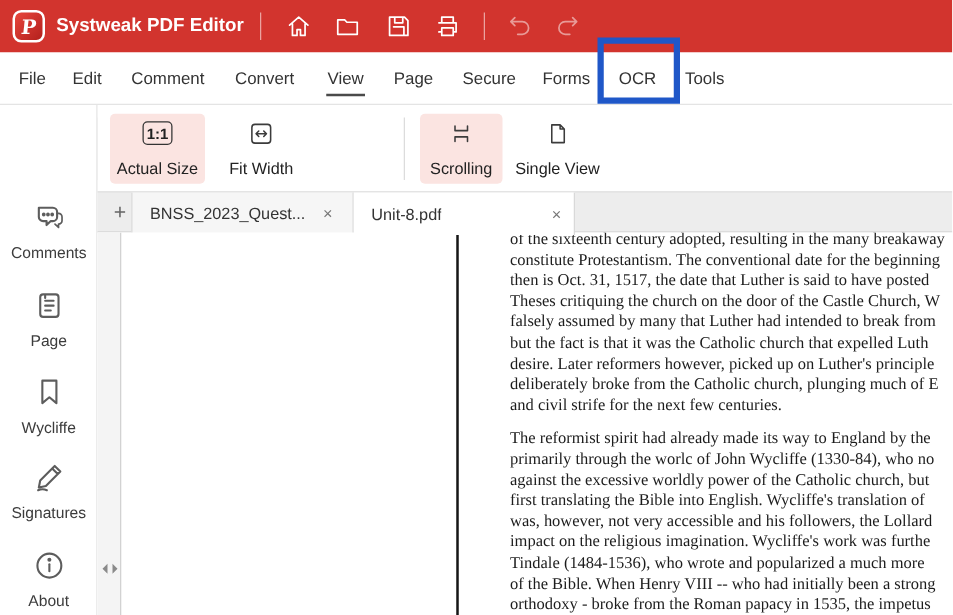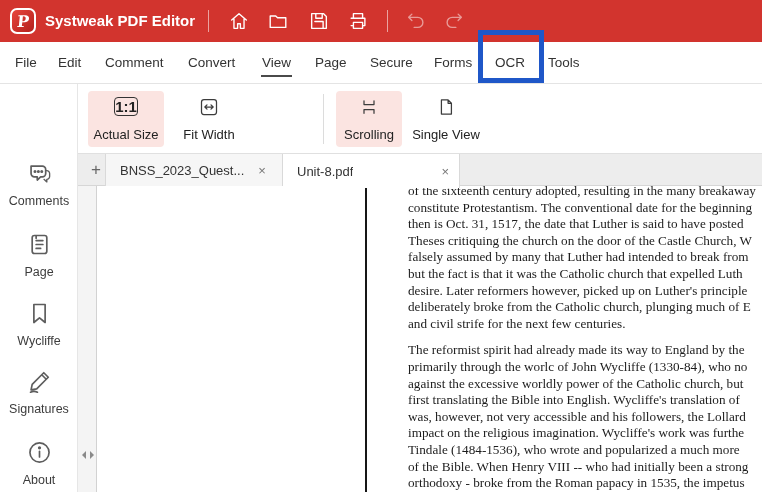--- a/index.html
+++ b/index.html
@@ -28,21 +28,21 @@
   .toolbar { position:absolute; left:0; top:84px; width:762px; height:69px; background:#fff; }
   .tool-sep { position:absolute; top:10px; width:1px; height:50px; background:#dcdcdc; }
   .tool-sq { position:absolute; border-radius:3px; display:flex; align-items:center; justify-content:center; cursor:pointer; }
   .tool-sq svg { stroke:#333; fill:none; stroke-width:1.4; stroke-linecap:round; stroke-linejoin:round; }
   .pink { background:#fbe4e1; }
   .big-btn { position:absolute; top:7px; height:56px; border-radius:4px; display:flex; flex-direction:column; align-items:center;
              justify-content:space-between; padding:6px 4px 5px; cursor:pointer; }
   .big-btn .blabel { font-size:13px; color:#222; white-space:nowrap; }
   .big-btn svg { stroke:#3c3c3c; fill:none; stroke-width:1.5; stroke-linecap:round; stroke-linejoin:round; }
   .ratio-box { width:24px; height:19px; border:1.7px solid #333; border-radius:4px; display:flex; align-items:center; justify-content:center;
-               font-size:15px; font-weight:bold; color:#222; }
+               font-size:12px; font-weight:bold; color:#222; }
 
   
   .sidebar { position:absolute; left:0; top:84px; width:78px; height:408px; background:#fff; border-right:1px solid #e6e6e6; }
   .side-item { position:absolute; left:0; width:78px; text-align:center; cursor:pointer; }
   .side-item svg { width:27px; height:27px; stroke:#5d5d5d; fill:none; stroke-width:1.5; stroke-linecap:round; stroke-linejoin:round; }
   .side-item .slabel { display:block; font-size:12.5px; color:#3c3c3c; margin-top:3px; }
 
   
   .tabbar { position:absolute; left:78px; top:153px; width:684px; height:33px; background:#ededed; border-top:1px solid #e0e0e0; border-bottom:1px solid #d6d6d6; }
   .tab-add { position:absolute; left:7px; top:5px; width:22px; height:22px; color:#666; font-size:17px; line-height:21px; text-align:center; cursor:pointer; }

